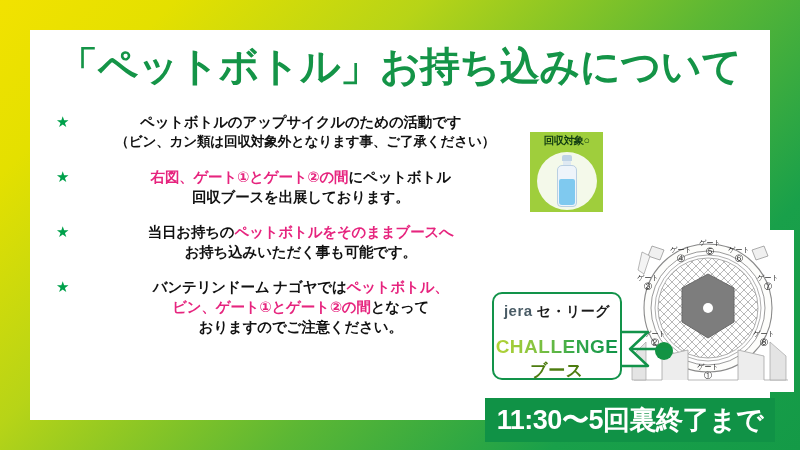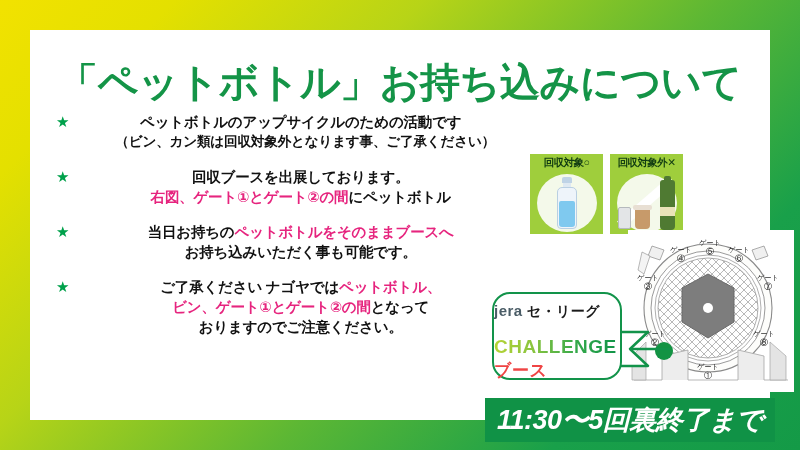--- a/index.html
+++ b/index.html
@@ -12,21 +12,21 @@
   }
 
   
   #card {
     position:absolute; left:30px; top:30px; width:740px; height:390px;
     background:#ffffff;
   }
 
   
   #title {
-    position:absolute; left:28px; top:25px;
+    position:absolute; left:28px; top:9px;
     color:#149447;
     font-size:40px; font-weight:bold;
     letter-spacing:-0.5px;
     white-space:nowrap;
   }
 
   
   #bullets {
     position:absolute; left:26px; top:82px; width:470px;
   }
@@ -41,22 +41,22 @@
     color:#111111; white-space:nowrap;
     letter-spacing:-0.2px;
     text-align:center;
   }
   .bline.small { font-size:13.6px;margin-left:9px; }
   .pink { color:#e6247e; }
   .blk  { color:#111111; }
 
   
   #icon-boxes {
-    position:absolute; left:500px; top:124px;
-    display:flex; gap:7px;
+    position:absolute; left:500px; top:102px;
+    display:flex; 
   }
   .icon-box { width:73px; }
   .icon-cap {
     background:#9fce3c; color:#123d12;
     font-size:10.5px; font-weight:bold;
     text-align:center; padding:2px 0 1px;
     letter-spacing:-0.6px; white-space:nowrap;
   }
   .icon-art {
     background:#9fce3c; height:63px;
@@ -108,42 +108,43 @@
   }
 
   
   #map {
     position:absolute; left:598px; top:200px; width:166px; height:162px;
   }
 
   
   #callout {
     position:absolute; left:462px; top:262px; width:130px; height:88px;
-    background:#ffffff; border:2.5px solid #12934a; border-radius:18px;
+    background:#ffffff; border:2.5px solid #12934a; border-radius:10px;
+    text-align:center;
   }
   #callout .l1 {
     margin-top:8px; font-size:15px; font-weight:bold;
     color:#4a5c66; letter-spacing:0.5px;
   }
   #callout .l1 .sl { color:#1a1a1a; font-size:14px; margin-left:4px; }
   #callout .l2 {
     margin-top:15px; font-size:19px; font-weight:bold; letter-spacing:0.5px;
     background:linear-gradient(90deg,#b5d334 0%,#8bc53f 30%,#35a94a 65%,#0e9248 100%);
     -webkit-background-clip:text; background-clip:text; color:transparent;
   }
   #callout .l3 {
-    margin-top:1px; font-size:17px; font-weight:bold; color:#ef4444;
+    margin-top:1px; font-size:17px; font-weight:bold; color:#4d7c0f;
     letter-spacing:0.5px;
   }
   #callout-tail { position:absolute; left:578px; top:296px; width:84px; height:46px; }
 
   
   #banner {
     position:absolute; left:455px; top:368px; width:290px; height:44px;
-    background:#109246; display:flex; align-items:center; justify-content:center;font-style:italic;
+    background:#109246; display:flex; align-items:center; justify-content:center;
   }
   #banner span {
     color:#ffffff; font-size:27px; font-weight:bold; letter-spacing:-0.5px;
     white-space:nowrap;
   }
 </style>
 </head>
 <body>
 
 <div id="card">
@@ -154,35 +155,35 @@
       <div class="bullet">
         <span class="star">★</span>
         <div class="blines">
           <div class="bline"><span class="blk">ペットボトルのアップサイクルのための活動です</span></div>
           <div class="bline small"><span class="blk">（ビン、カン類は回収対象外となります事、ご了承ください）</span></div>
         </div>
       </div>
       <div class="bullet">
         <span class="star">★</span>
         <div class="blines">
+          <div class="bline"><span class="pink">右図、ゲート①とゲート②の間</span><span class="blk">にペットボトル</span></div>
           <div class="bline"><span class="blk">回収ブースを出展しております。</span></div>
-          <div class="bline"><span class="pink">右図、ゲート①とゲート②の間</span><span class="blk">にペットボトル</span></div>
         </div>
       </div>
       <div class="bullet">
         <span class="star">★</span>
         <div class="blines">
           <div class="bline"><span class="blk">当日お持ちの</span><span class="pink">ペットボトルをそのままブースへ</span></div>
           <div class="bline"><span class="blk">お持ち込みいただく事も可能です。</span></div>
         </div>
       </div>
       <div class="bullet">
         <span class="star">★</span>
         <div class="blines">
-          <div class="bline"><span class="blk">ご了承ください ナゴヤでは</span><span class="pink">ペットボトル、</span></div>
+          <div class="bline"><span class="blk">バンテリンドーム ナゴヤでは</span><span class="pink">ペットボトル、</span></div>
           <div class="bline"><span class="pink">ビン、ゲート①とゲート②の間</span><span class="blk">となって</span></div>
           <div class="bline"><span class="blk">おりますのでご注意ください。</span></div>
         </div>
       </div>
     </div>
 
   <div id="icon-boxes">
 
     <div class="icon-box">
       <div class="icon-cap">回収対象○</div>
@@ -190,35 +191,20 @@
         <div class="disc"></div>
         <div class="pet">
           <div class="cap"></div>
             <div class="neck"></div>
           <div class="body"></div>
             <div class="water"></div>
         </div>
       </div>
     </div>
 
-    <div class="icon-box">
-      <div class="icon-cap">回収対象外✕</div>
-      <div class="icon-art nogo">
-        <div class="disc"></div>
-        <svg class="slash" viewBox="0 0 62 56">
-          <line x1="4" y1="50" x2="56" y2="5" stroke="#ffffff" stroke-width="9"></line>
-        </svg>
-        <div class="can"></div>
-        <div class="cup"></div>
-          <div class="cuplid"></div>
-        <div class="gbottle"></div>
-          <div class="gneck"></div>
-          <div class="label"></div>
-      </div>
-    </div>
 
   </div>
 
   <svg id="map" viewBox="0 0 166 162">
     <rect x="0" y="0" width="166" height="162" fill="#ffffff"></rect>
 
     <circle cx="80" cy="78" r="64" fill="#fdfdfb" stroke="#8a8a8a" stroke-width="1.1"></circle>
     <circle cx="80" cy="78" r="57" fill="#ffffff" stroke="#9a9a9a" stroke-width="1"></circle>
     <circle cx="80" cy="78" r="53" fill="#ffffff" stroke="#9a9a9a" stroke-width="0.8"></circle>
 

